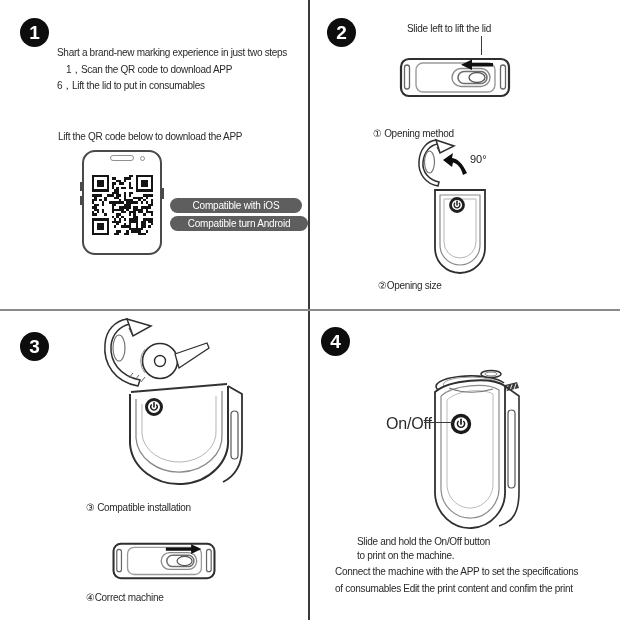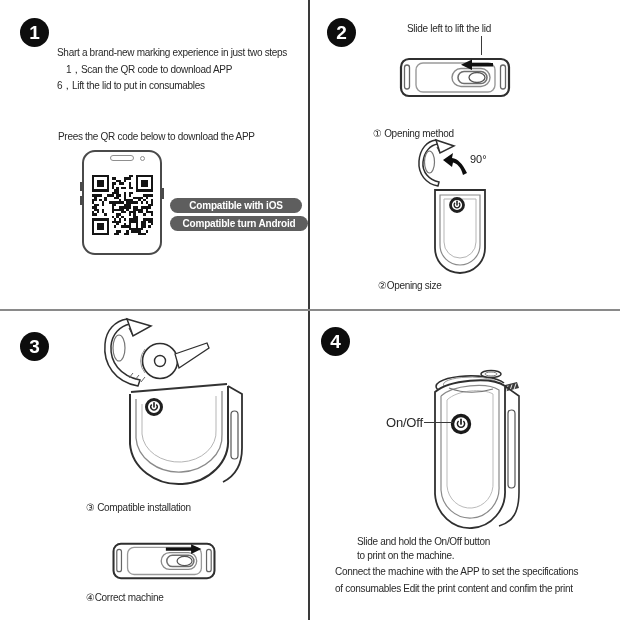--- a/index.html
+++ b/index.html
@@ -10,38 +10,38 @@
   .tc{text-align:left;}
   .vdiv{position:absolute;left:308px;top:0;width:1.5px;height:620px;background:#3a3a3a;}
   .hdiv{position:absolute;left:0;top:309px;width:620px;height:2px;background:#8a8a8a;}
   .stepnum{position:absolute;width:29px;height:29px;border-radius:50%;background:#0d0d0d;color:#fff;
            font-weight:bold;font-size:19px;display:flex;align-items:center;justify-content:center;}
   .phone{position:absolute;left:82px;top:150px;width:76px;height:101px;border:2.2px solid #4a4a4a;border-radius:13px;background:#fff;}
   .notch{position:absolute;left:50%;transform:translateX(-50%);top:3px;width:22px;height:4px;border:1px solid #8f8f8f;border-radius:3px;}
   .notchdot{position:absolute;left:56px;top:4px;width:3px;height:3px;border:1px solid #8f8f8f;border-radius:50%;}
   .sbtn{position:absolute;background:#4a4a4a;}
   .pill{position:absolute;height:15px;background:#5e5e5e;border-radius:8px;color:#ffffff;
-        font-weight:bold;font-size:10px;line-height:15px;text-align:center;letter-spacing:-0.2px;white-space:nowrap;}
+        font-weight:normal;font-size:10px;line-height:15px;text-align:center;letter-spacing:-0.2px;white-space:nowrap;}
   .pline{position:absolute;background:#3a3a3a;}
   svg{display:block;}
 </style>
 </head>
 <body>
 
 <div class="page">
 
   <div class="vdiv"></div>
   <div class="hdiv"></div>
 
   <section>
     <div class="stepnum" style="left:20px;top:18px">1</div>
     <div class="abs t" style="left:57px;top:47px">Shart a brand-new marking experience in just two steps</div>
     <div class="abs t" style="left:66px;top:63px">1，Scan the QR code to download APP</div>
     <div class="abs t" style="left:57px;top:79px">6，Lift the lid to put in consumables</div>
-    <div class="abs t" style="left:58px;top:131px">Prees the QR code below to download the APP</div>
+    <div class="abs t" style="left:58px;top:131px">Lift the QR code below to download the APP</div>
 
     <div class="phone">
       <div class="notch"></div>
       <div class="notchdot"></div>
       <div class="sbtn" style="left:-4px;top:30px;width:2px;height:9px"></div>
       <div class="sbtn" style="left:-4px;top:44px;width:2px;height:9px"></div>
       <div class="sbtn" style="right:-4px;top:36px;width:2px;height:11px"></div>
       <svg id="qr" class="abs" style="left:8px;top:23px" width="61" height="60" viewBox="0 0 25 25" preserveAspectRatio="none" shape-rendering="crispEdges">
           <path d="M15 0h1v1h-1zM16 0h1v1h-1zM8 1h1v1h-1zM9 1h1v1h-1zM13 1h1v1h-1zM14 1h1v1h-1zM15 1h1v1h-1zM10 2h1v1h-1zM11 2h1v1h-1zM13 2h1v1h-1zM8 3h1v1h-1zM9 3h1v1h-1zM11 3h1v1h-1zM12 3h1v1h-1zM15 3h1v1h-1zM8 4h1v1h-1zM15 4h1v1h-1zM8 5h1v1h-1zM10 5h1v1h-1zM12 5h1v1h-1zM13 5h1v1h-1zM15 5h1v1h-1zM16 5h1v1h-1zM9 6h1v1h-1zM10 6h1v1h-1zM8 7h1v1h-1zM9 7h1v1h-1zM10 7h1v1h-1zM13 7h1v1h-1zM15 7h1v1h-1zM16 7h1v1h-1zM0 8h1v1h-1zM1 8h1v1h-1zM2 8h1v1h-1zM3 8h1v1h-1zM6 8h1v1h-1zM7 8h1v1h-1zM8 8h1v1h-1zM10 8h1v1h-1zM11 8h1v1h-1zM13 8h1v1h-1zM15 8h1v1h-1zM21 8h1v1h-1zM22 8h1v1h-1zM23 8h1v1h-1zM24 8h1v1h-1zM1 9h1v1h-1zM5 9h1v1h-1zM9 9h1v1h-1zM10 9h1v1h-1zM13 9h1v1h-1zM17 9h1v1h-1zM18 9h1v1h-1zM19 9h1v1h-1zM20 9h1v1h-1zM22 9h1v1h-1zM0 10h1v1h-1zM1 10h1v1h-1zM3 10h1v1h-1zM5 10h1v1h-1zM11 10h1v1h-1zM13 10h1v1h-1zM14 10h1v1h-1zM15 10h1v1h-1zM16 10h1v1h-1zM19 10h1v1h-1zM21 10h1v1h-1zM24 10h1v1h-1zM0 11h1v1h-1zM4 11h1v1h-1zM7 11h1v1h-1zM8 11h1v1h-1zM9 11h1v1h-1zM10 11h1v1h-1zM11 11h1v1h-1zM12 11h1v1h-1zM14 11h1v1h-1zM15 11h1v1h-1zM16 11h1v1h-1zM17 11h1v1h-1zM18 11h1v1h-1zM20 11h1v1h-1zM22 11h1v1h-1zM24 11h1v1h-1zM1 12h1v1h-1zM2 12h1v1h-1zM4 12h1v1h-1zM8 12h1v1h-1zM9 12h1v1h-1zM13 12h1v1h-1zM14 12h1v1h-1zM15 12h1v1h-1zM23 12h1v1h-1zM24 12h1v1h-1zM0 13h1v1h-1zM1 13h1v1h-1zM8 13h1v1h-1zM11 13h1v1h-1zM12 13h1v1h-1zM13 13h1v1h-1zM14 13h1v1h-1zM15 13h1v1h-1zM17 13h1v1h-1zM18 13h1v1h-1zM20 13h1v1h-1zM21 13h1v1h-1zM22 13h1v1h-1zM23 13h1v1h-1zM1 14h1v1h-1zM2 14h1v1h-1zM4 14h1v1h-1zM8 14h1v1h-1zM9 14h1v1h-1zM10 14h1v1h-1zM11 14h1v1h-1zM12 14h1v1h-1zM14 14h1v1h-1zM17 14h1v1h-1zM18 14h1v1h-1zM19 14h1v1h-1zM20 14h1v1h-1zM22 14h1v1h-1zM0 15h1v1h-1zM2 15h1v1h-1zM4 15h1v1h-1zM8 15h1v1h-1zM12 15h1v1h-1zM13 15h1v1h-1zM15 15h1v1h-1zM16 15h1v1h-1zM17 15h1v1h-1zM19 15h1v1h-1zM20 15h1v1h-1zM22 15h1v1h-1zM23 15h1v1h-1zM24 15h1v1h-1zM0 16h1v1h-1zM1 16h1v1h-1zM5 16h1v1h-1zM10 16h1v1h-1zM11 16h1v1h-1zM15 16h1v1h-1zM17 16h1v1h-1zM21 16h1v1h-1zM24 16h1v1h-1zM8 17h1v1h-1zM10 17h1v1h-1zM12 17h1v1h-1zM17 17h1v1h-1zM18 17h1v1h-1zM9 18h1v1h-1zM11 18h1v1h-1zM13 18h1v1h-1zM15 18h1v1h-1zM16 18h1v1h-1zM17 18h1v1h-1zM18 18h1v1h-1zM21 18h1v1h-1zM22 18h1v1h-1zM23 18h1v1h-1zM24 18h1v1h-1zM8 19h1v1h-1zM9 19h1v1h-1zM10 19h1v1h-1zM11 19h1v1h-1zM15 19h1v1h-1zM16 19h1v1h-1zM17 19h1v1h-1zM18 19h1v1h-1zM20 19h1v1h-1zM21 19h1v1h-1zM23 19h1v1h-1zM24 19h1v1h-1zM10 20h1v1h-1zM13 20h1v1h-1zM15 20h1v1h-1zM18 20h1v1h-1zM20 20h1v1h-1zM21 20h1v1h-1zM24 20h1v1h-1zM9 21h1v1h-1zM12 21h1v1h-1zM13 21h1v1h-1zM14 21h1v1h-1zM15 21h1v1h-1zM18 21h1v1h-1zM20 21h1v1h-1zM21 21h1v1h-1zM23 21h1v1h-1zM15 22h1v1h-1zM16 22h1v1h-1zM17 22h1v1h-1zM18 22h1v1h-1zM19 22h1v1h-1zM20 22h1v1h-1zM10 23h1v1h-1zM11 23h1v1h-1zM14 23h1v1h-1zM16 23h1v1h-1zM17 23h1v1h-1zM18 23h1v1h-1zM19 23h1v1h-1zM22 23h1v1h-1zM9 24h1v1h-1zM10 24h1v1h-1zM13 24h1v1h-1zM14 24h1v1h-1zM19 24h1v1h-1zM20 24h1v1h-1zM21 24h1v1h-1z" fill="#141414"></path>
           <path d="M0 0h7v7h-7z M1 1h5v5h-5z M2 2h3v3h-3z" fill="#141414" fill-rule="evenodd"></path>
@@ -151,21 +151,21 @@
       <path d="M10 26 V128 A35 36 0 0 0 80 124 V20 C66 10 24 14 10 26 Z" fill="#fff" stroke="#2f2f2f" stroke-width="1.8"></path>
       <path d="M16 30 V124 A29 30 0 0 0 74 120 V24 C62 16 28 19 16 30" fill="none" stroke="#8a8a8a" stroke-width="1.2"></path>
       <path d="M22 34 V120 A23 24 0 0 0 68 116 V28 C58 22 32 24 22 34" fill="none" stroke="#bbb" stroke-width="1"></path>
       <path d="M24 22 Q45 30 68 23" fill="none" stroke="#777" stroke-width="1.2"></path>
 
       <circle cx="36" cy="58" r="8.5" fill="#fff" stroke="#1a1a1a" stroke-width="3.4"></circle>
       <path d="M36 53.4 V58" fill="none" stroke="#1a1a1a" stroke-width="1.7" stroke-linecap="round"></path>
       <path d="M33.6 55 A3.6 3.6 0 1 0 38.4 55" fill="none" stroke="#1a1a1a" stroke-width="1.5"></path>
     </svg>
 
-    <div class="abs" style="left:386px;top:415px;font-size:13px;letter-spacing:-0.2px;white-space:nowrap">On/Off</div>
+    <div class="abs" style="left:386px;top:415px;font-size:16px;letter-spacing:-0.2px;white-space:nowrap">On/Off</div>
     <div class="pline" style="left:424px;top:422px;width:29px;height:1.4px"></div>
 
     <div class="abs t tc" style="left:357px;top:536px;width:220px">Slide and hold the On/Off button</div>
     <div class="abs t tc" style="left:357px;top:550px;width:220px">to print on the machine.</div>
     <div class="abs t tc" style="left:335px;top:566px;width:290px">Connect the machine with the APP to set the specifications</div>
     <div class="abs t tc" style="left:335px;top:583px;width:290px">of consumables Edit the print content and confim the print</div>
   </section>
 
 </div>
 

